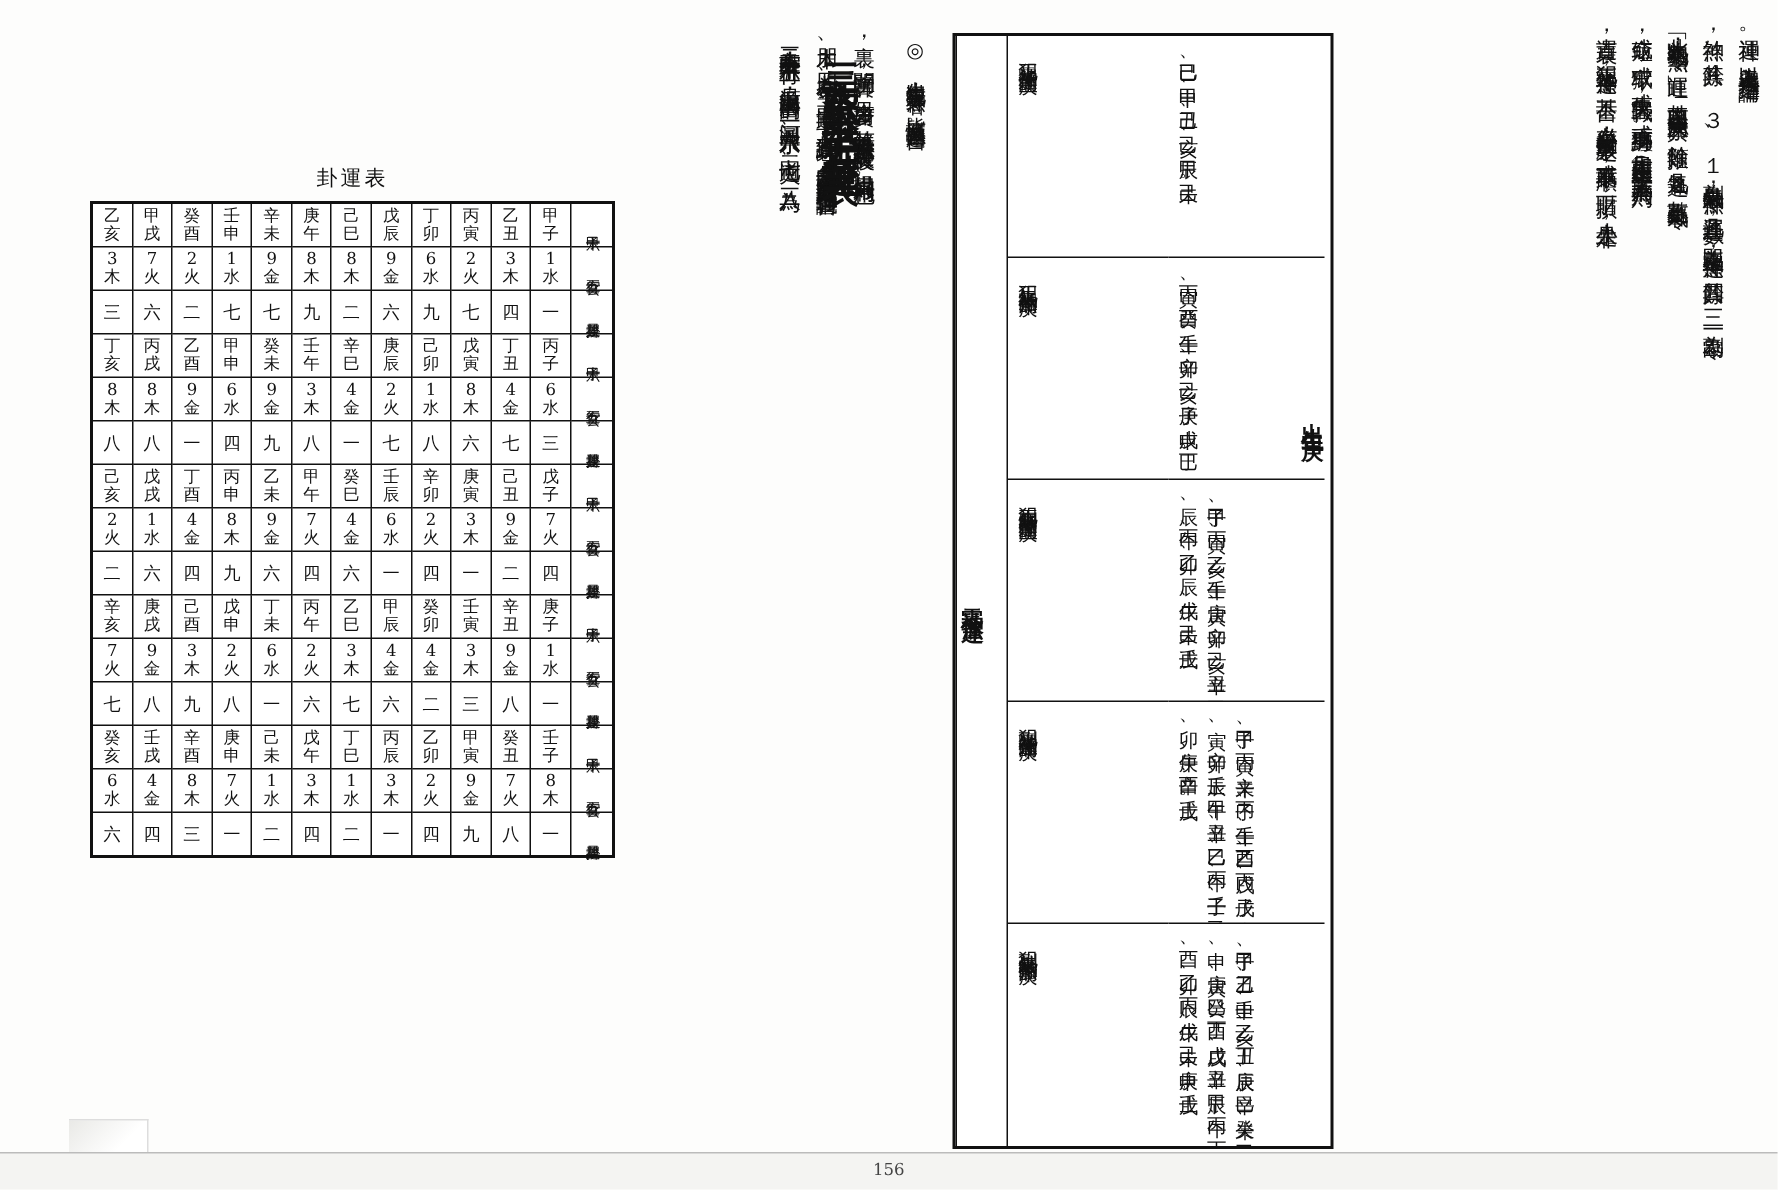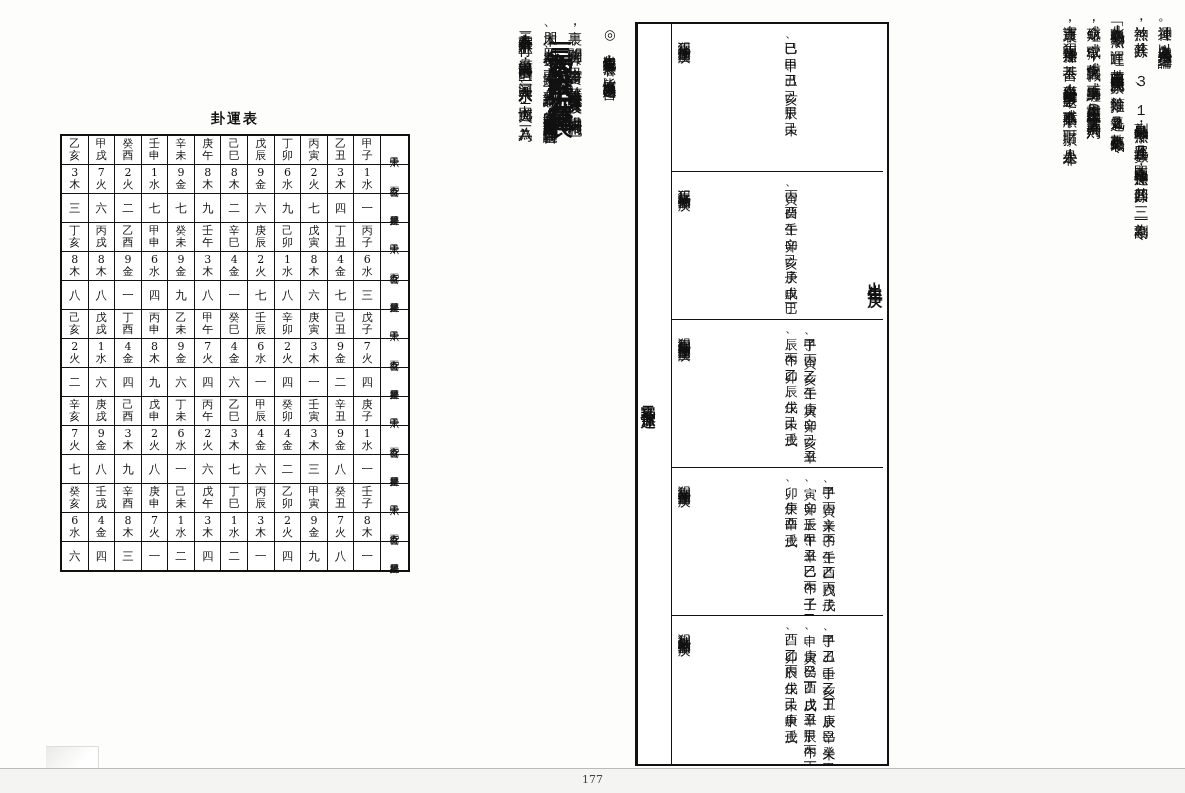--- a/index.html
+++ b/index.html
@@ -106,21 +106,20 @@
   #gua-wrap{
     position:absolute;
     left:60px;top:110px;
     width:350px;
   }
   #gua-caption{
     text-align:center;
     font-size:14px;
     margin-bottom:6px;
     letter-spacing:2px;
-    font-weight:bold;
   }
   #gua-table{
     border:2px solid #111;
     border-collapse:collapse;
     background:#fff;
     margin:0 auto;
   }
   #gua-table td{
     border:1px solid #111;
     width:28px;height:28px;
@@ -1090,16 +1089,16 @@
             <td class="label">
               <div class="lbl-v">挨星卦運</div>
             </td>
           </tr>
         </tbody>
     </table>
   </div>
 
   <div id="corner"></div>
   <div id="footer">
-    <div class="pg">177</div>
+    <div class="pg">156</div>
   </div>
 
 </div>
 
 </body></html>

